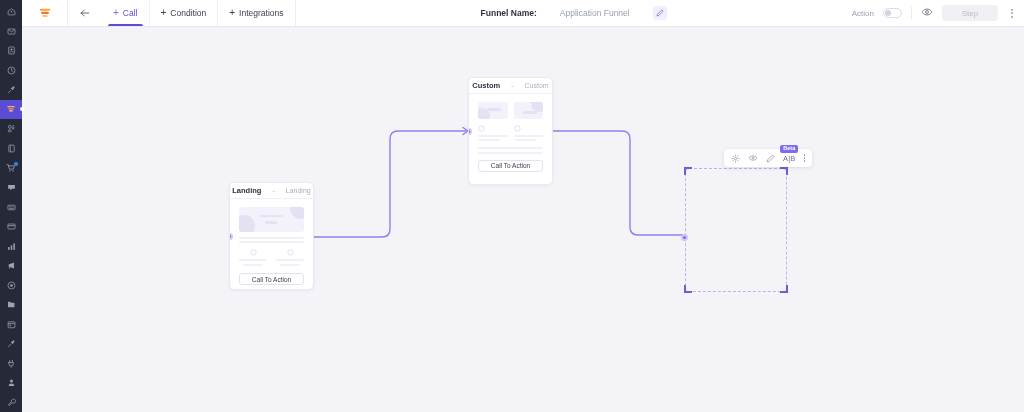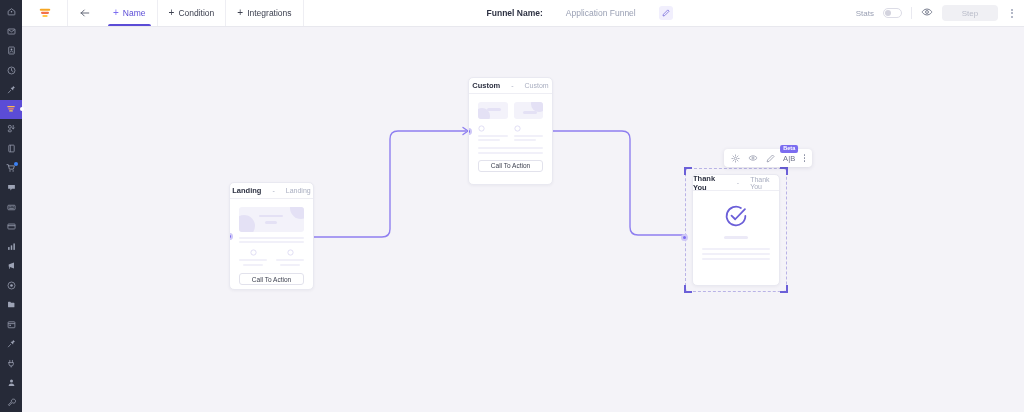--- a/index.html
+++ b/index.html
@@ -360,21 +360,21 @@
     </div>
 
     <div class="back-cell">
       <svg width="12" height="12" viewBox="0 0 16 16" fill="none">
           <path d="M13 8H3m0 0 4-4M3 8l4 4" stroke="#555a6b" stroke-width="1.2" stroke-linecap="round" stroke-linejoin="round"></path>
         </svg>
     </div>
 
     <div class="tab active">
       <span class="plus">+</span>
-      <span>Name</span>
+      <span>Call</span>
     </div>
 
     <div class="tab inactive">
       <span class="plus">+</span>
       <span>Condition</span>
     </div>
 
     <div class="tab inactive">
       <span class="plus">+</span>
       <span>Integrations</span>
@@ -384,21 +384,21 @@
       <span class="fn-label">Funnel Name:</span>
       <span class="fn-value">Application Funnel</span>
       <span class="pencil-btn">
         <svg width="8" height="8" viewBox="0 0 16 16" fill="none">
             <path d="M11.6 1.8 14.2 4.4 5.4 13.2 2 14l.8-3.4 8.8-8.8Z" stroke="#6b5fd8" stroke-width="1.4" stroke-linejoin="round"></path>
           </svg>
       </span>
     </div>
 
     <div class="topbar-right">
-      <span class="stats-label">Stats</span>
+      <span class="stats-label">Action</span>
       <span class="toggle"></span>
       <span class="vdiv"></span>
       <span>
         <svg width="12" height="12" viewBox="0 0 16 16" fill="none">
             <path d="M1.4 8S3.8 4 8 4s6.6 4 6.6 4-2.4 4-6.6 4-6.6-4-6.6-4Z" stroke="#6a6f82" stroke-width="1.2"></path>
             <circle cx="8" cy="8" r="1.9" stroke="#6a6f82" stroke-width="1.2"></circle>
           </svg>
       </span>
       <span class="save-btn">Step</span>
       <span class="kebab">
@@ -495,39 +495,20 @@
       <span class="port" style="left:-4px; top:50px;"></span>
     </div>
 
     <div class="selected-wrap" style="left:663px; top:141px; width:102px; height:124px;">
       <span class="sel-dash"></span>
       <span class="corner tl"></span>
       <span class="corner tr"></span>
       <span class="corner bl"></span>
       <span class="corner br"></span>
 
-      <div class="node" style="left:7px; top:6px; width:88px; height:112px;">
-        <div class="node-head">
-          <span class="node-title">Thank You</span>
-          <span class="node-sub">-</span>
-          <span class="node-sub">Thank You</span>
-        </div>
-        <div class="node-body" style="padding:12px 9px 9px;">
-          <div style="display:flex; justify-content:center;">
-            <svg width="26" height="26" viewBox="0 0 32 32" fill="none">
-              <path d="M27.5 16A11.5 11.5 0 1 1 22 6.2" stroke="#6b5fd8" stroke-width="2.2" stroke-linecap="round"></path>
-              <path d="M10.5 15.5 15 20 27 7.5" stroke="#6b5fd8" stroke-width="2.2" stroke-linecap="round" stroke-linejoin="round"></path>
-            </svg>
-          </div>
-          <div class="sk" style="margin:7px auto 0; height:3px; width:34%;"></div>
-          <div class="sk-light" style="margin-top:9px; height:2px; width:100%;"></div>
-          <div class="sk-light" style="margin-top:3px; height:2px; width:100%;"></div>
-          <div class="sk-light" style="margin-top:3px; height:2px; width:100%;"></div>
-        </div>
-      </div>
       <span class="port" style="left:-4px; top:66px;"></span>
     </div>
 
     <div class="node-toolbar" style="left:702px; top:122px;">
       <span class="tb-icon">
         <svg width="9" height="9" viewBox="0 0 16 16" fill="none">
             <circle cx="8" cy="8" r="2.2" stroke="#8b8fa3" stroke-width="1.2"></circle>
             <path d="M8 1.6v1.8M8 12.6v1.8M14.4 8h-1.8M3.4 8H1.6M12.5 3.5l-1.3 1.3M4.8 11.2l-1.3 1.3M12.5 12.5l-1.3-1.3M4.8 4.8 3.5 3.5" stroke="#8b8fa3" stroke-width="1.2" stroke-linecap="round"></path>
           </svg>
       </span>

